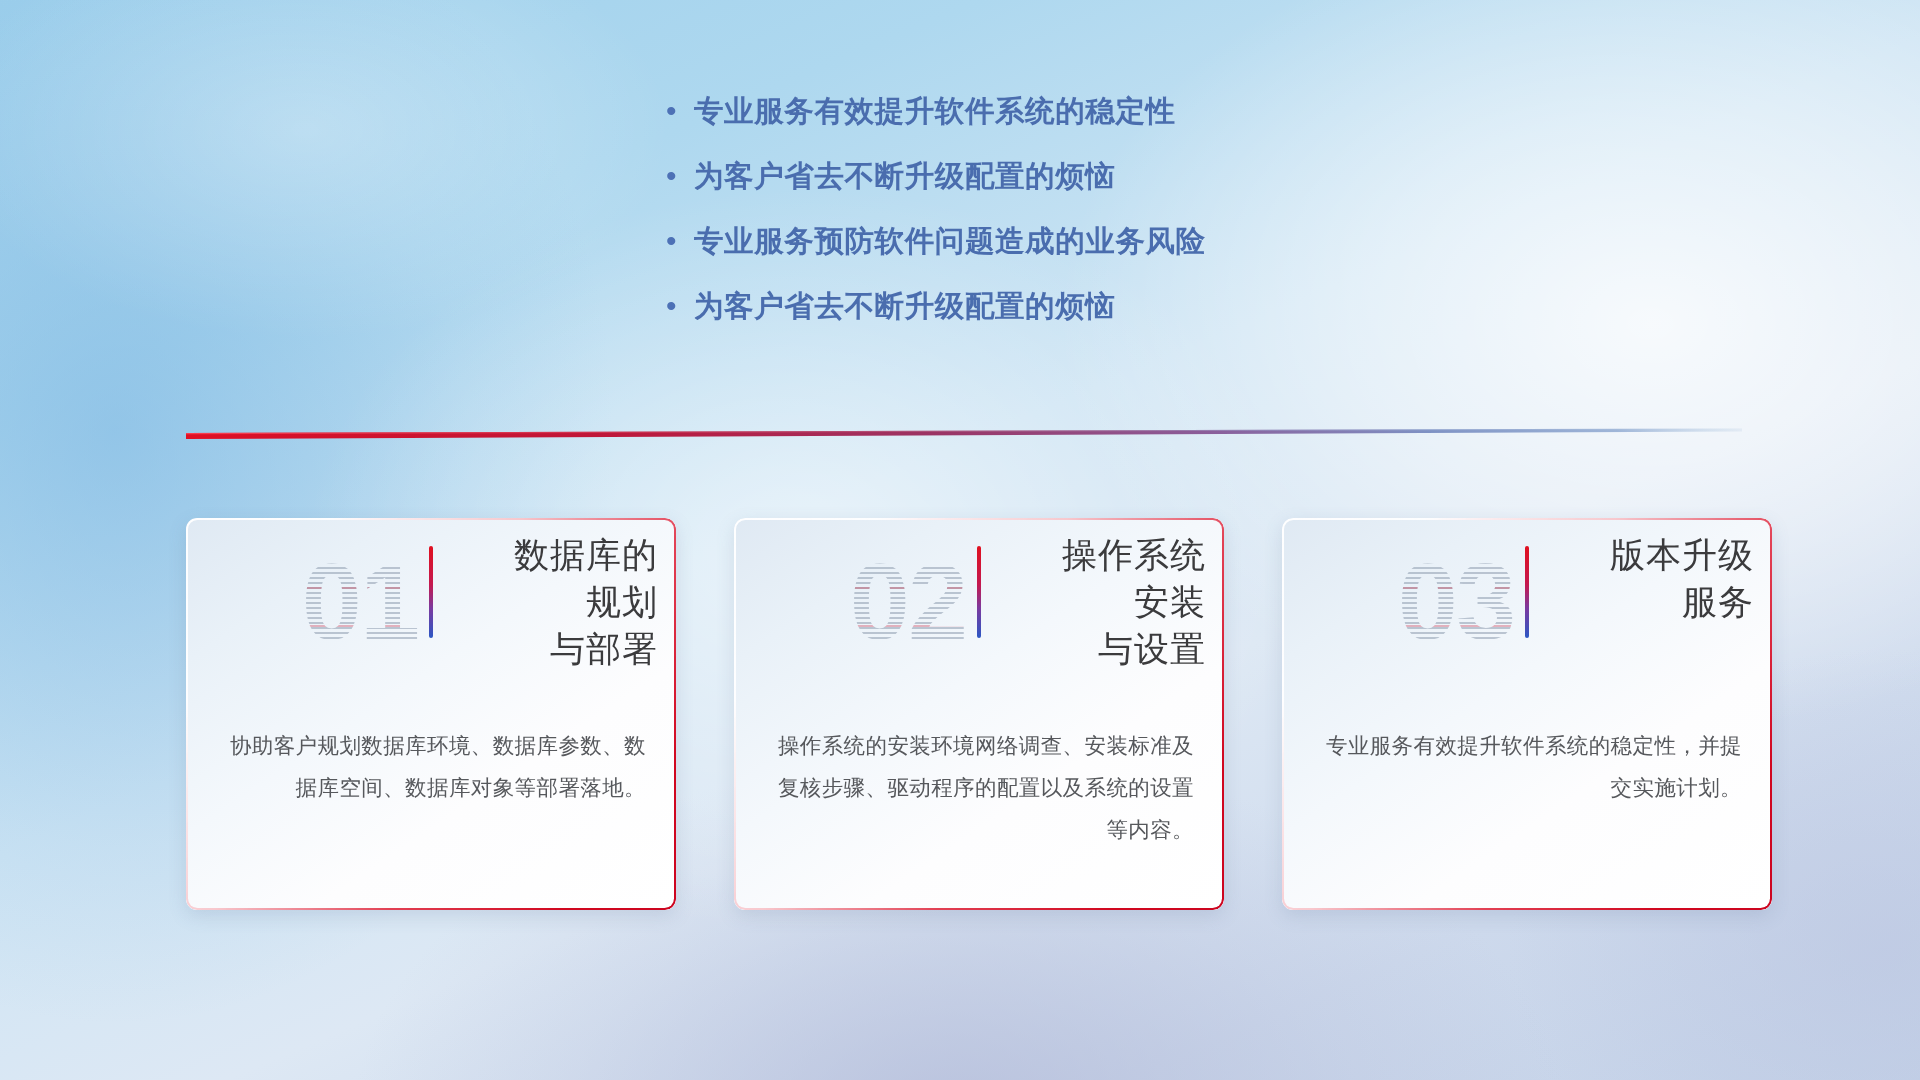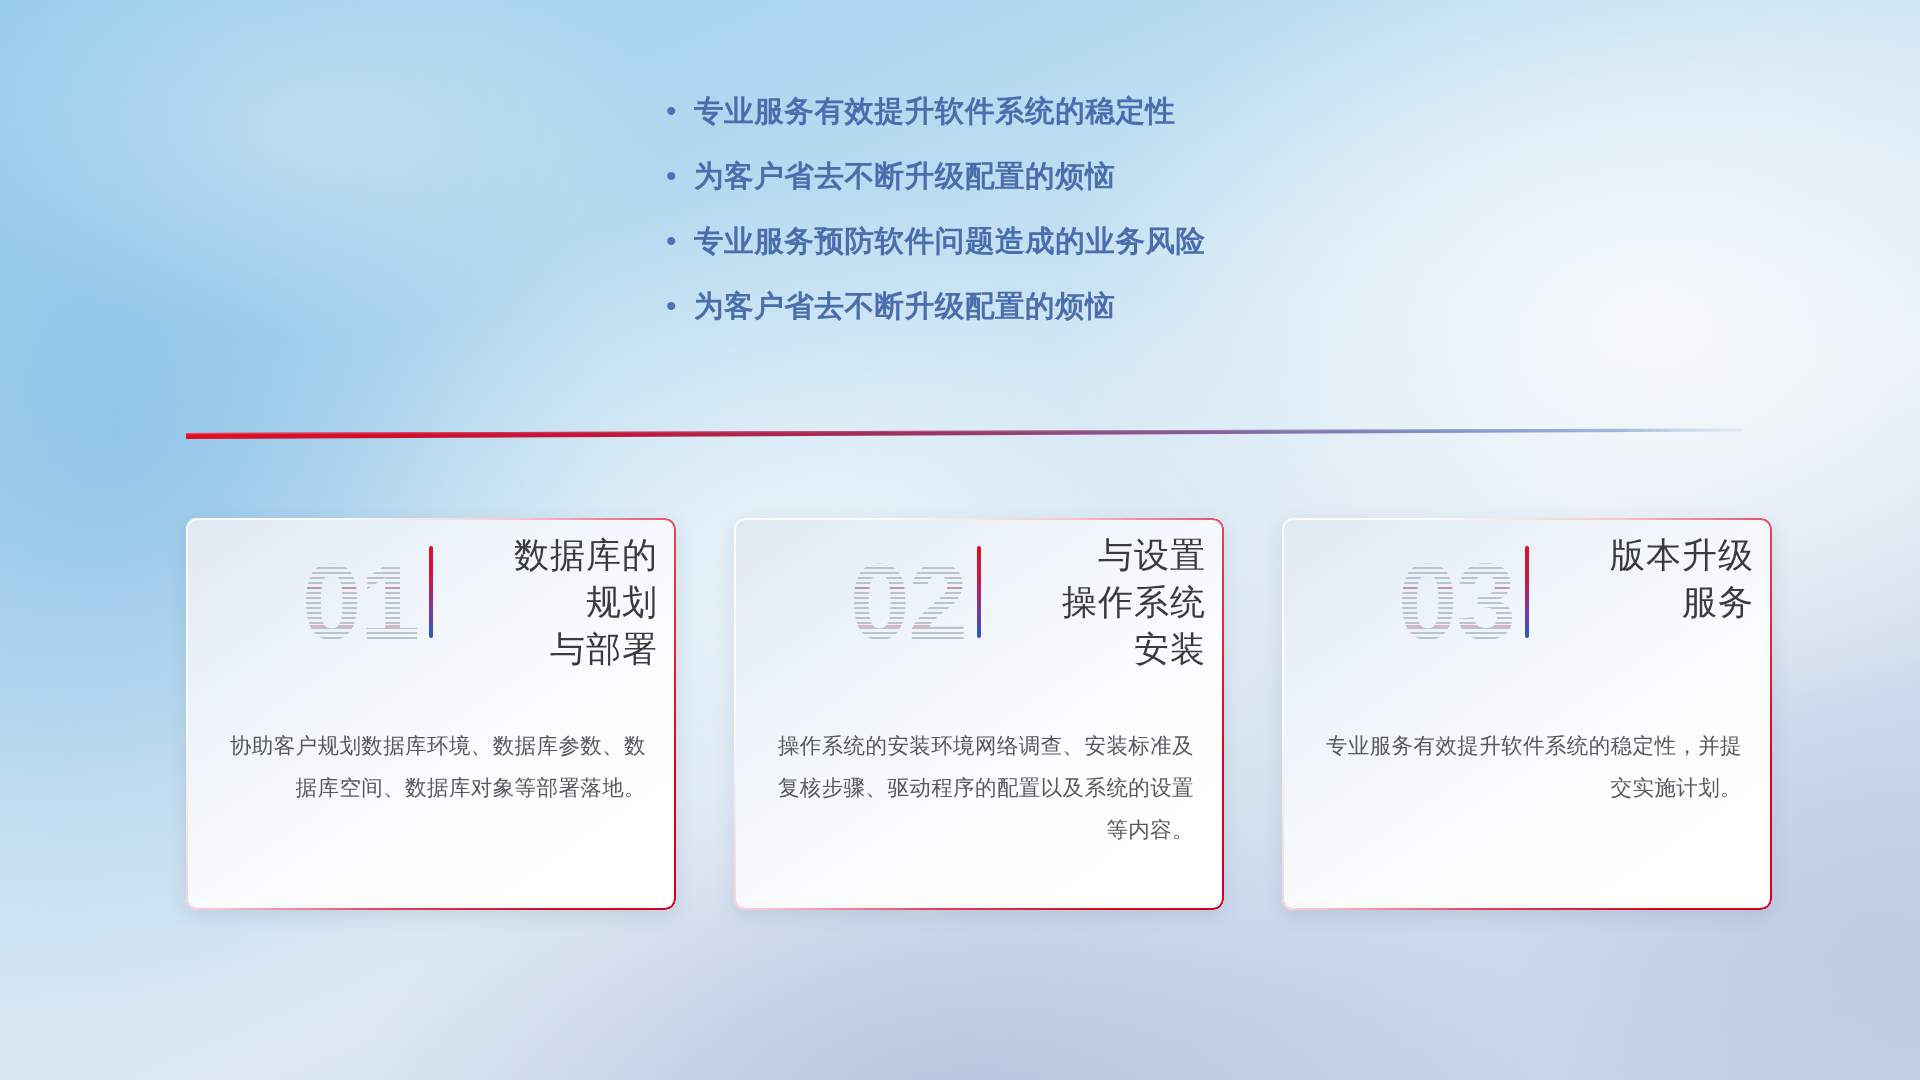--- a/index.html
+++ b/index.html
@@ -141,22 +141,22 @@
   </div>
 
   <div class="card">
     <div class="card-edge"></div>
     <div class="card-inner">
       <div class="card-head">
         <div class="wm">02</div>
         <div class="wm-tint">02</div>
         <div class="accent-bar"></div>
         <div class="card-title">
+          <div>操作系统安装</div>
           <div>与设置</div>
-          <div>操作系统安装</div>
         </div>
       </div>
       <div class="card-body">操作系统的安装环境网络调查、安装标准及复核步骤、驱动程序的配置以及系统的设置等内容。</div>
     </div>
   </div>
 
   <div class="card">
     <div class="card-edge"></div>
     <div class="card-inner">
       <div class="card-head">

